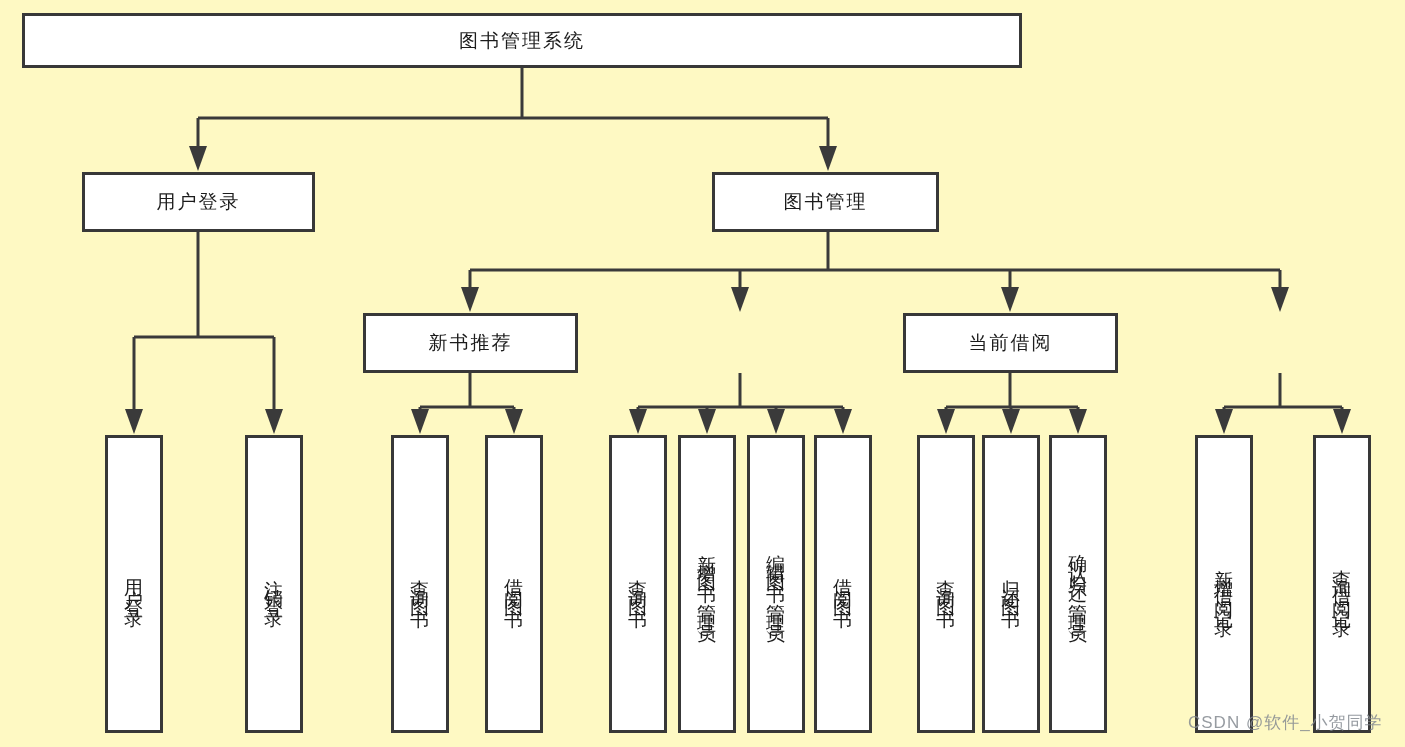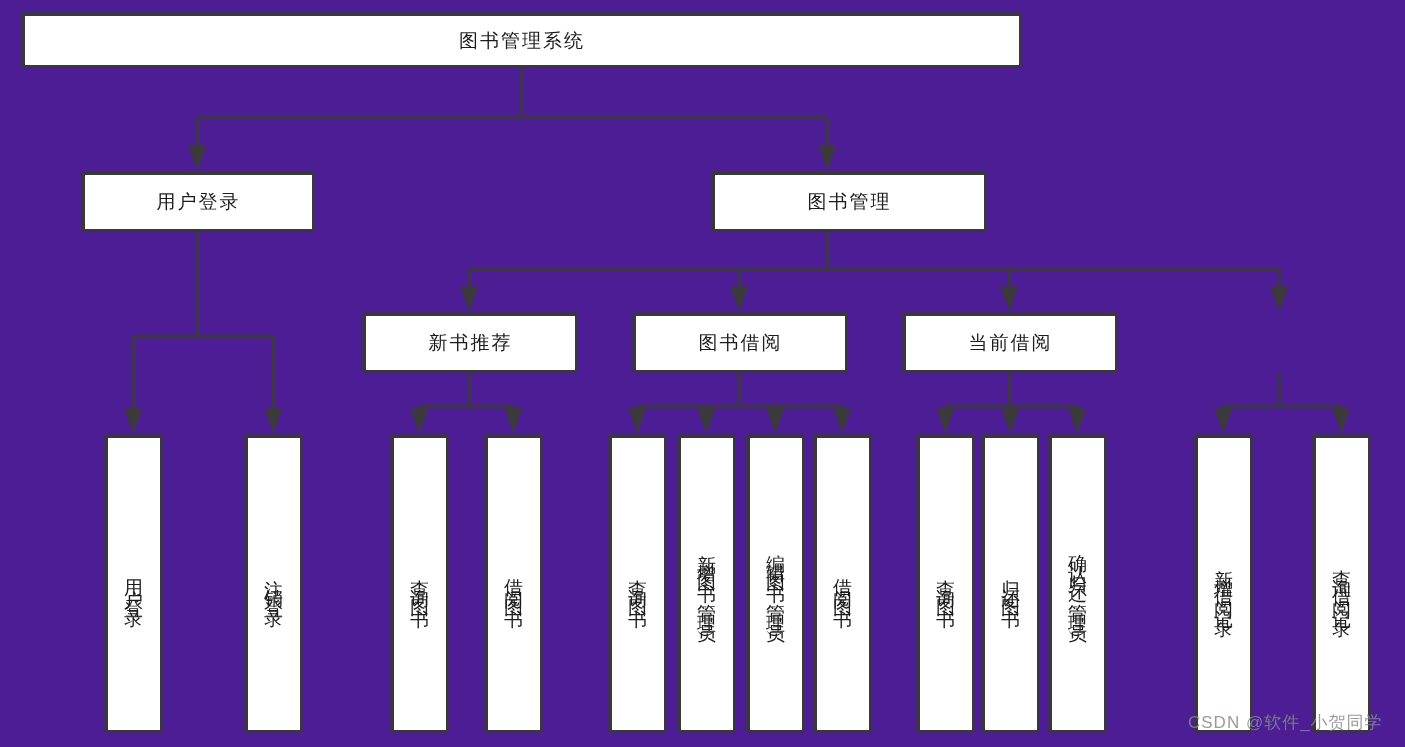--- a/index.html
+++ b/index.html
@@ -1,21 +1,21 @@
 <!DOCTYPE html>
 <html><head>
 <meta charset="utf-8">
 <style>
   html, body { margin: 0; padding: 0; background: #ffffff; }
   .canvas {
     position: relative;
     width: 1405px;
     height: 747px;
     overflow: hidden;
-    background: #4c1d95;
+    background: #fef9c3;
     font-family: "Liberation Sans", "DejaVu Sans", sans-serif;
   }
   .wires {
     position: absolute;
     left: 0; top: 0;
     width: 1405px; height: 747px;
     z-index: 0;
   }
   .box {
     position: absolute;
@@ -128,29 +128,26 @@
     </g>
   </svg>
 
   <div class="box" style="left:22px; top:13px; width:1000px; height:55px;">
     <span class="hlabel">图书管理系统</span>
   </div>
 
   <div class="box" style="left:82px; top:172px; width:233px; height:60px;">
     <span class="hlabel">用户登录</span>
   </div>
-  <div class="box" style="left:712px; top:172px; width:275px; height:60px;">
+  <div class="box" style="left:712px; top:172px; width:227px; height:60px;">
     <span class="hlabel">图书管理</span>
   </div>
 
   <div class="box" style="left:363px; top:313px; width:215px; height:60px;font-family:Liberation Serif, serif;">
     <span class="hlabel">新书推荐</span>
-  </div>
-  <div class="box" style="left:633px; top:313px; width:215px; height:60px;">
-    <span class="hlabel">图书借阅</span>
   </div>
   <div class="box" style="left:903px; top:313px; width:215px; height:60px;text-align:center;">
     <span class="hlabel">当前借阅</span>
   </div>
 
   <div class="box" style="left:105px; top:435px; width:58px; height:298px;">
     <span class="vlabel">用户登录</span>
   </div>
   <div class="box" style="left:245px; top:435px; width:58px; height:298px;">
     <span class="vlabel">注销登录</span>

